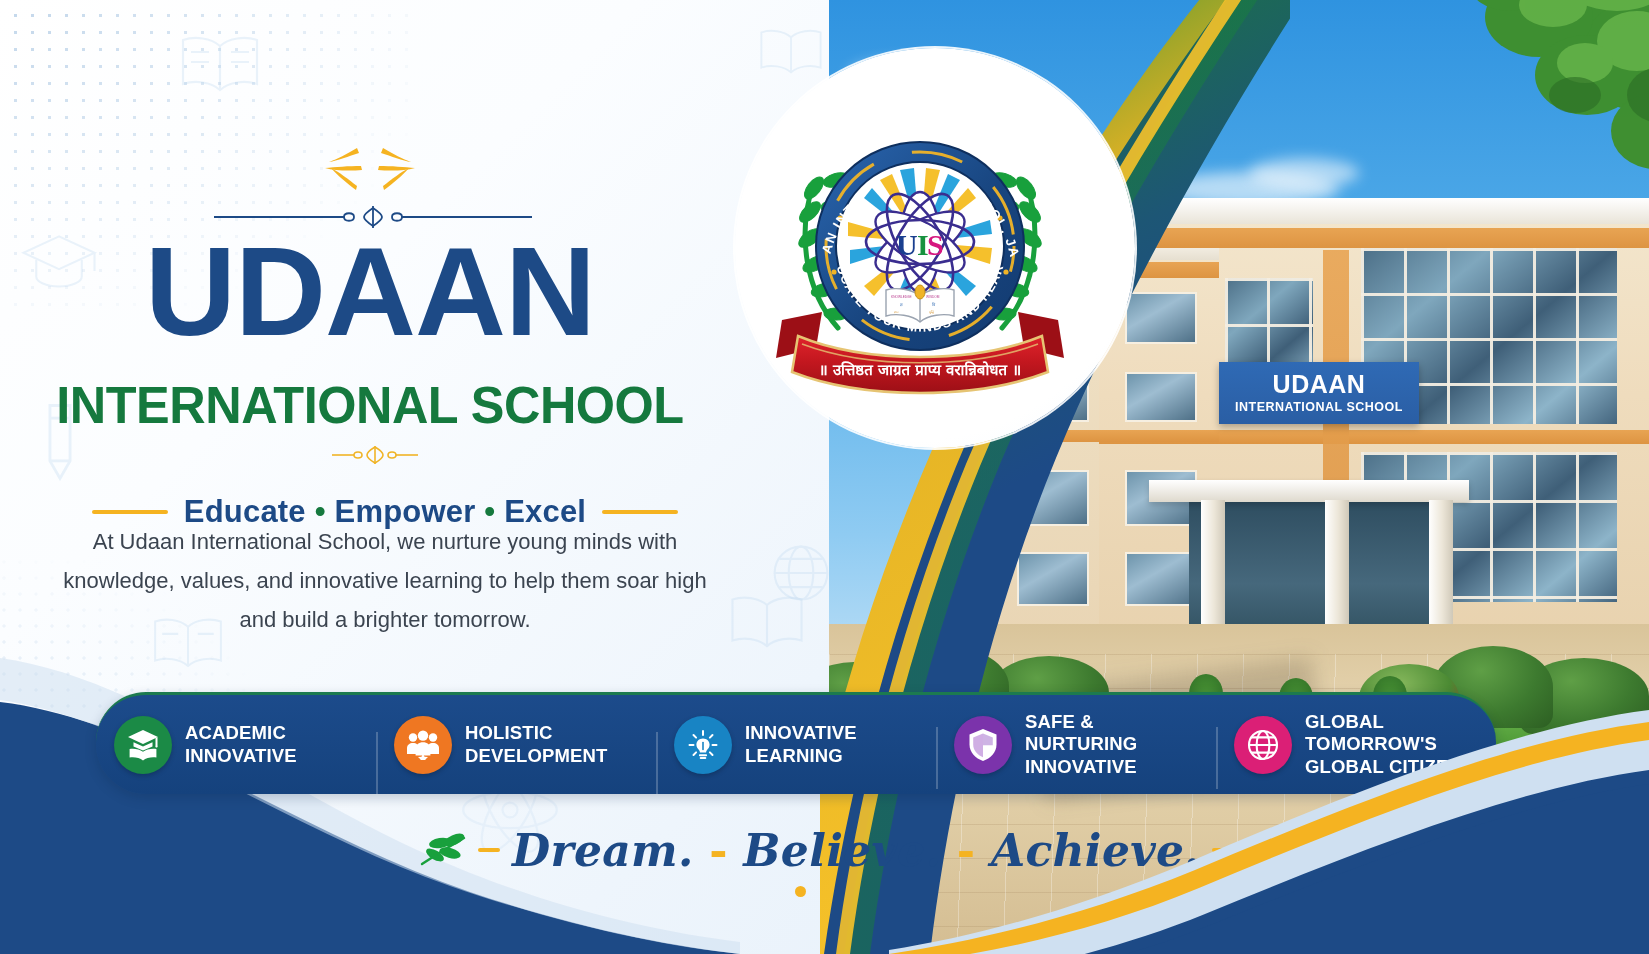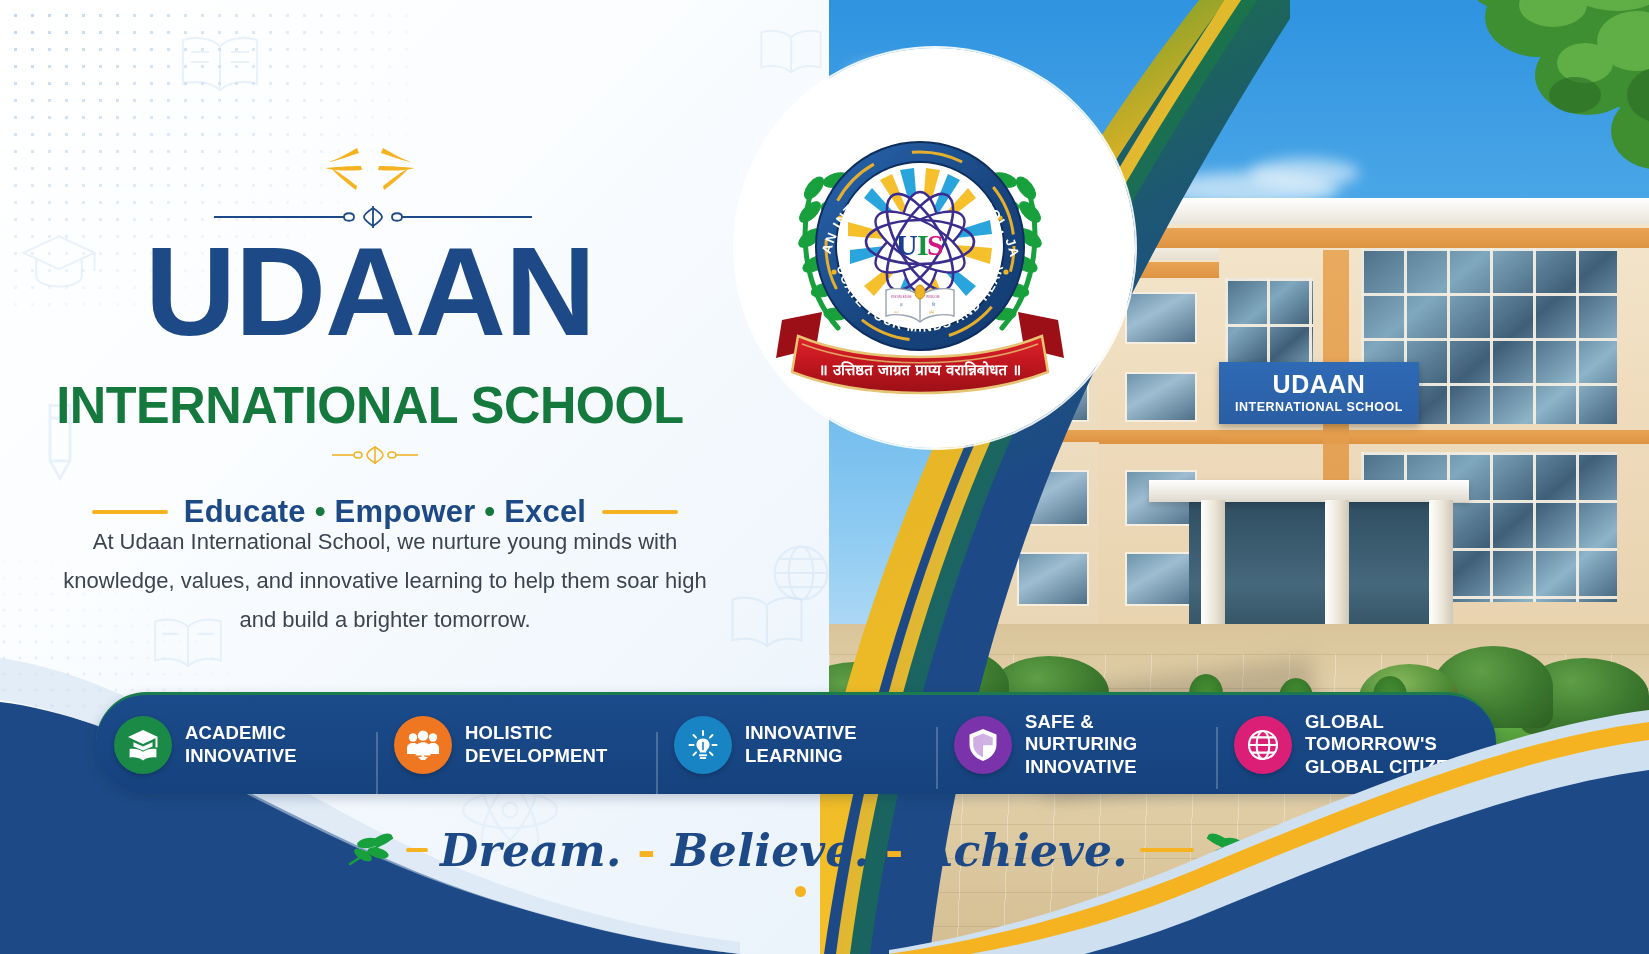--- a/index.html
+++ b/index.html
@@ -237,21 +237,21 @@
     box-shadow:0 2px 5px rgba(0,0,0,.22);
   }
   .badge-label {
     color:#ffffff; font-size:18.5px; font-weight:bold;
     line-height:1.22; letter-spacing:.15px;
   }
 
   
   .bottom-row {
     position:absolute; left:420px; top:815px; width:760px; height:70px;
-    display:flex; align-items:center; justify-content:center; gap:12px;
+    display:flex; align-items:center; gap:12px;
   }
   .bottom-script {
     font-family:"DejaVu Serif", serif;
     font-style:italic; font-weight:bold;
     font-size:44px; color:#1d4a86; white-space:nowrap;
     letter-spacing:.3px;
   }
   .bottom-script .sep { color:#f5b321; font-style:normal; font-weight:bold; }
   .leaf-sprig { width:46px; height:40px; flex:0 0 auto; }
   .bottom-rule { width:54px; height:4px; background:#f5b321; border-radius:2px; flex:0 0 auto; }

